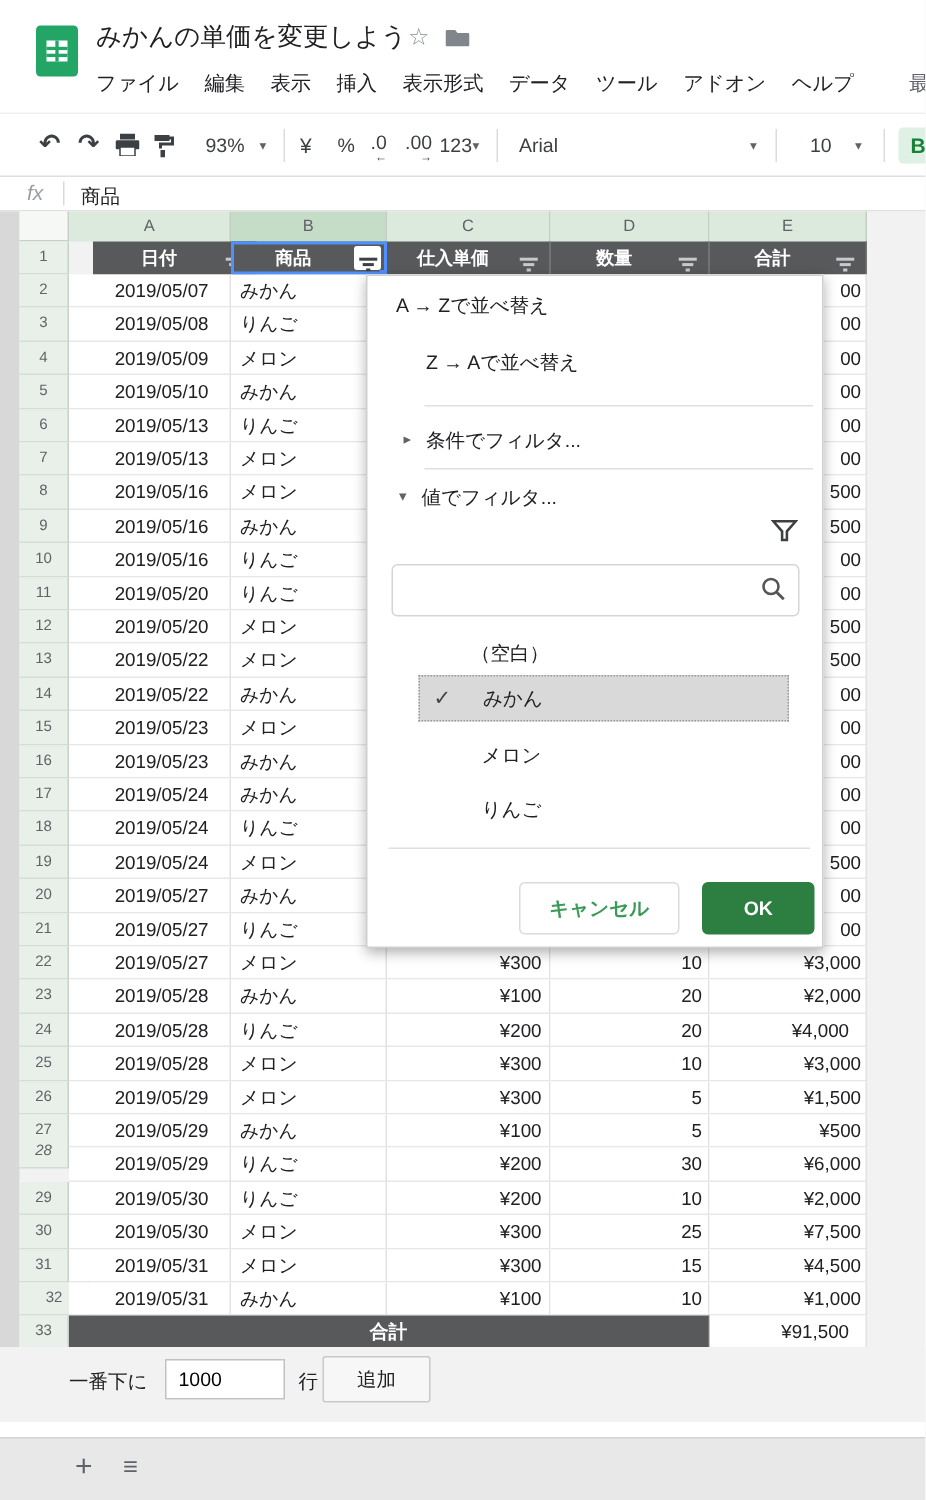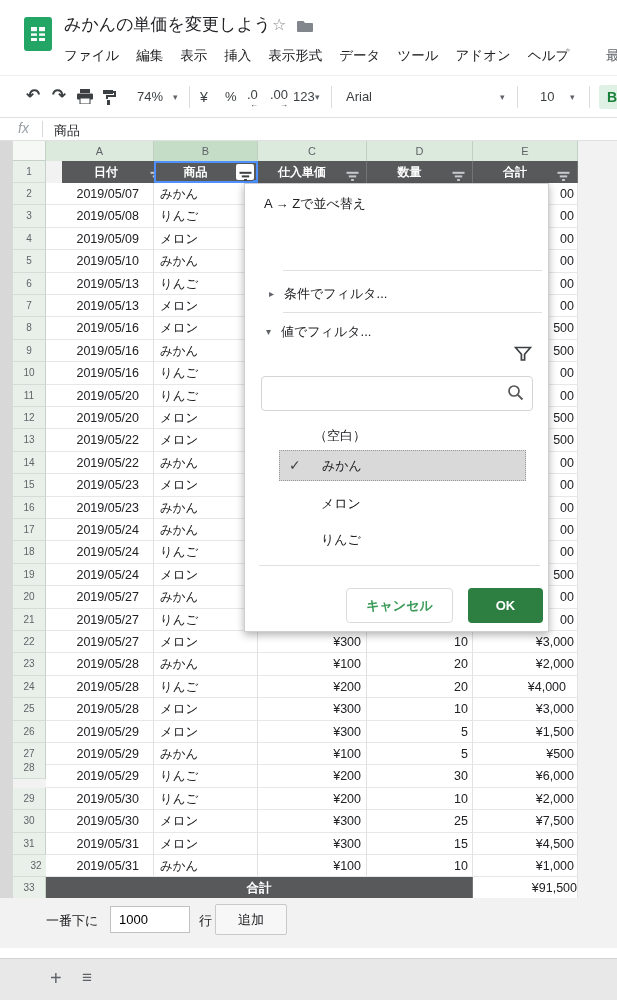--- a/index.html
+++ b/index.html
@@ -119,21 +119,21 @@
           <rect x="0" y="4.5" width="16" height="6" rx="1" fill="#3c4043"></rect>
           <rect x="3" y="9" width="10" height="6" fill="#fff" stroke="#3c4043"></rect>
         </svg>
     </span>
     <span class="abs" style="left:102px;top:13px;">
       <svg width="15" height="16" viewBox="0 0 15 16">
           <path d="M1 1 h10 v4 h-10 z M11 2 h3 v6 h-8 v2 h-2 v-4 h8 v-2 h-1 z" fill="#3c4043"></path>
           <rect x="5" y="11" width="3" height="5" fill="#3c4043"></rect>
         </svg>
     </span>
-    <span class="tbtxt" style="left:137px;top:13px;">74%</span>
+    <span class="tbtxt" style="left:137px;top:13px;">93%</span>
     <span class="caret" style="left:173px;top:16px;">▾</span>
     <span class="vdiv" style="left:189px;"></span>
     <span class="tbtxt" style="left:200px;top:13px;font-size:14px;">¥</span>
     <span class="tbtxt" style="left:225px;top:13px;">%</span>
     <span class="tbtxt" style="left:247px;top:11px;">.0</span>
     <span class="subarrow" style="left:250px;top:24px;">←</span>
     <span class="tbtxt" style="left:270px;top:11px;">.00</span>
     <span class="subarrow" style="left:280px;top:24px;">→</span>
     <span class="tbtxt" style="left:293px;top:13px;">123</span>
     <span class="caret" style="left:315px;top:16px;">▾</span>
@@ -354,21 +354,21 @@
       <div class="cell" style="left: 154px; top: 720.6px; width: 104px; height: 22.4px; line-height: 22.4px; text-align: left; padding-left: 6px;">メロン</div>
       <div class="cell" style="left: 258px; top: 720.6px; width: 109px; height: 22.4px; line-height: 22.4px; text-align: right; padding-right: 5px;">¥300</div>
       <div class="cell" style="left: 367px; top: 720.6px; width: 106px; height: 22.4px; line-height: 22.4px; text-align: right; padding-right: 4px;">5</div>
       <div class="cell" style="left: 473px; top: 720.6px; width: 105px; height: 22.4px; line-height: 22.4px; text-align: right; padding-right: 3px;">¥1,500</div>
       <div class="gutter" style="left: 13px; top: 743px; width: 33px; height: 22.4px; line-height: 22.4px;">27</div>
       <div class="cell" style="left: 46px; top: 743px; width: 108px; height: 22.4px; line-height: 22.4px; text-align: right; padding-right: 14px;">2019/05/29</div>
       <div class="cell" style="left: 154px; top: 743px; width: 104px; height: 22.4px; line-height: 22.4px; text-align: left; padding-left: 6px;">みかん</div>
       <div class="cell" style="left: 258px; top: 743px; width: 109px; height: 22.4px; line-height: 22.4px; text-align: right; padding-right: 5px;">¥100</div>
       <div class="cell" style="left: 367px; top: 743px; width: 106px; height: 22.4px; line-height: 22.4px; text-align: right; padding-right: 4px;">5</div>
       <div class="cell" style="left: 473px; top: 743px; width: 105px; height: 22.4px; line-height: 22.4px; text-align: right; padding-right: 3px;">¥500</div>
-      <div class="gutter" style="left: 13px; top: 757px; width: 33px; height: 22.4px; line-height: 22.4px;">28</div>
+      <div class="gutter" style="left: 13px; top: 757px; width: 33px; height: 22.4px; line-height: 22.4px; font-style: italic;">28</div>
       <div class="cell" style="left: 46px; top: 765.4px; width: 108px; height: 22.4px; line-height: 22.4px; text-align: right; padding-right: 14px;">2019/05/29</div>
       <div class="cell" style="left: 154px; top: 765.4px; width: 104px; height: 22.4px; line-height: 22.4px; text-align: left; padding-left: 6px;">りんご</div>
       <div class="cell" style="left: 258px; top: 765.4px; width: 109px; height: 22.4px; line-height: 22.4px; text-align: right; padding-right: 5px;">¥200</div>
       <div class="cell" style="left: 367px; top: 765.4px; width: 106px; height: 22.4px; line-height: 22.4px; text-align: right; padding-right: 4px;">30</div>
       <div class="cell" style="left: 473px; top: 765.4px; width: 105px; height: 22.4px; line-height: 22.4px; text-align: right; padding-right: 3px;">¥6,000</div>
       <div class="gutter" style="left: 13px; top: 787.8px; width: 33px; height: 22.4px; line-height: 22.4px;">29</div>
       <div class="cell" style="left: 46px; top: 787.8px; width: 108px; height: 22.4px; line-height: 22.4px; text-align: right; padding-right: 14px;">2019/05/30</div>
       <div class="cell" style="left: 154px; top: 787.8px; width: 104px; height: 22.4px; line-height: 22.4px; text-align: left; padding-left: 6px;">りんご</div>
       <div class="cell" style="left: 258px; top: 787.8px; width: 109px; height: 22.4px; line-height: 22.4px; text-align: right; padding-right: 5px;">¥200</div>
       <div class="cell" style="left: 367px; top: 787.8px; width: 106px; height: 22.4px; line-height: 22.4px; text-align: right; padding-right: 4px;">10</div>
@@ -386,25 +386,26 @@
       <div class="cell" style="left: 367px; top: 832.6px; width: 106px; height: 22.4px; line-height: 22.4px; text-align: right; padding-right: 4px;">15</div>
       <div class="cell" style="left: 473px; top: 832.6px; width: 105px; height: 22.4px; line-height: 22.4px; text-align: right; padding-right: 3px;">¥4,500</div>
       <div class="gutter" style="left: 13px; top: 855px; width: 47px; height: 22.4px; line-height: 22.4px;">32</div>
       <div class="cell" style="left: 46px; top: 855px; width: 108px; height: 22.4px; line-height: 22.4px; text-align: right; padding-right: 14px;">2019/05/31</div>
       <div class="cell" style="left: 154px; top: 855px; width: 104px; height: 22.4px; line-height: 22.4px; text-align: left; padding-left: 6px;">みかん</div>
       <div class="cell" style="left: 258px; top: 855px; width: 109px; height: 22.4px; line-height: 22.4px; text-align: right; padding-right: 5px;">¥100</div>
       <div class="cell" style="left: 367px; top: 855px; width: 106px; height: 22.4px; line-height: 22.4px; text-align: right; padding-right: 4px;">10</div>
       <div class="cell" style="left: 473px; top: 855px; width: 105px; height: 22.4px; line-height: 22.4px; text-align: right; padding-right: 3px;">¥1,000</div>
       <div class="gutter" style="left: 13px; top: 877.4px; width: 33px; height: 22.4px; line-height: 22.4px;">33</div>
       <div class="darkcell" style="left: 46px; top: 877.4px; width: 427px; height: 22.4px; line-height: 22.4px;">合計</div>
-      <div class="cell" style="left: 473px; top: 877.4px; width: 105px; height: 22.4px; line-height: 22.4px; text-align: right; padding-right: 0;">¥91,500</div>
+      <div class="cell" style="left: 473px; top: 877.4px; width: 105px; height: 22.4px; line-height: 22.4px; text-align: right; padding-right: 11px;">¥91,500</div>
     </div>
 
   <div class="abs panel">
     <div class="p-row" style="top:8px;padding-left:19px;">A → Zで並べ替え</div>
+    <div class="p-row" style="top:46px;padding-left:39px;">Z → Aで並べ替え</div>
     <div class="p-div" style="left:38px;right:6px;top:86px;"></div>
     <div class="p-row" style="top:98px;">
       <span style="position:absolute;left:24px;font-size:10px;color:#5f6368;">▸</span>
       <span style="position:absolute;left:39px;">条件でフィルタ...</span>
     </div>
     <div class="p-div" style="left:38px;right:6px;top:128px;"></div>
     <div class="p-row" style="top:136px;">
       <span style="position:absolute;left:21px;font-size:10px;color:#5f6368;">▾</span>
       <span style="position:absolute;left:36px;">値でフィルタ...</span>
     </div>

